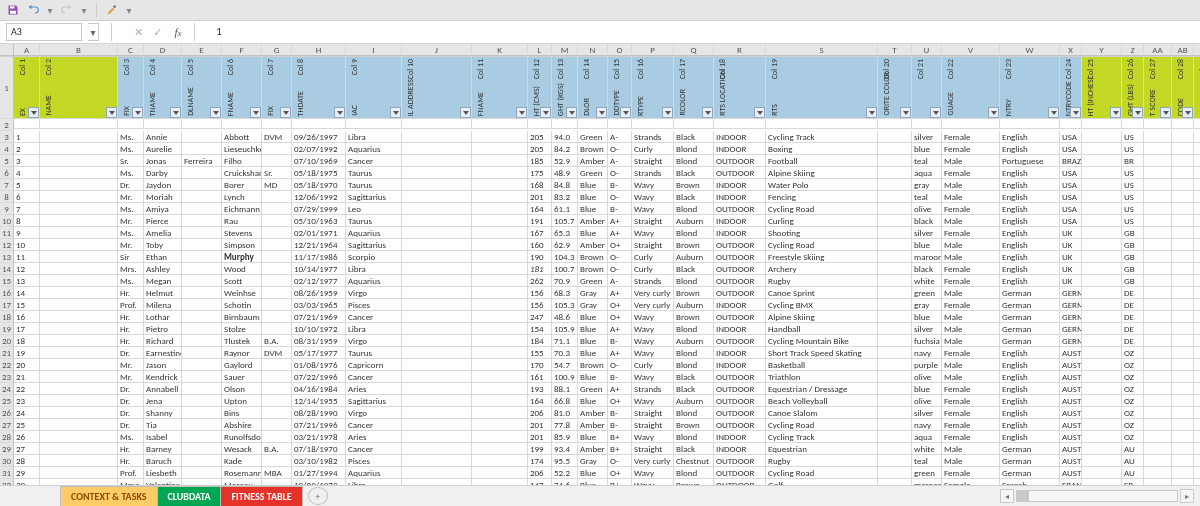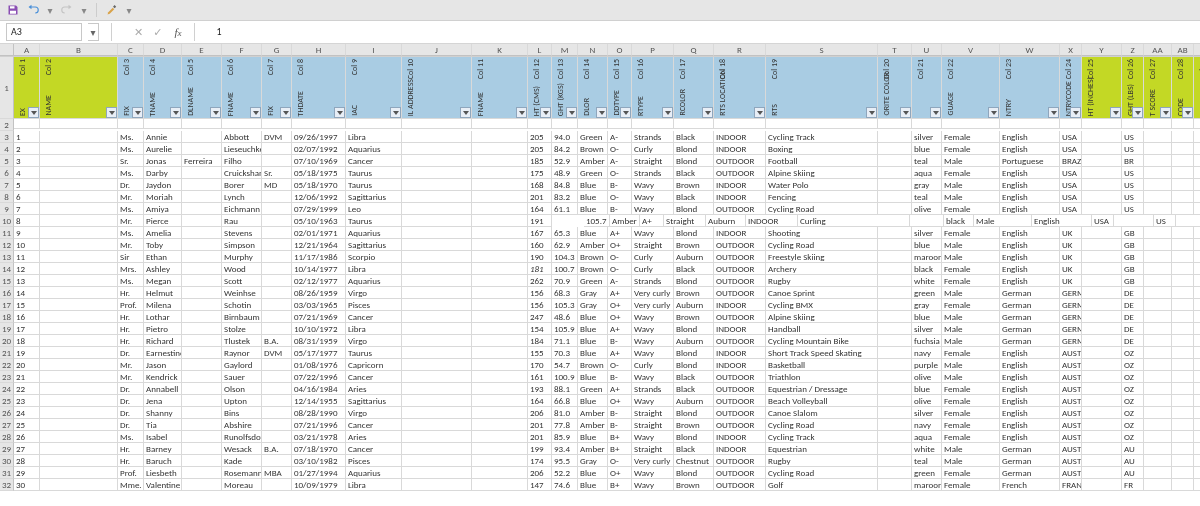--- a/index.html
+++ b/index.html
@@ -541,21 +541,21 @@
           <div class="cell d" style="min-width: 26px; width: 26px;">Mr.</div>
           <div class="cell d" style="min-width: 38px; width: 38px;">Pierce</div>
           <div class="cell d" style="min-width: 40px; width: 40px;"></div>
           <div class="cell d" style="min-width: 40px; width: 40px;">Rau</div>
           <div class="cell d" style="min-width: 30px; width: 30px;"></div>
           <div class="cell d" style="min-width: 54px; width: 54px;">05/10/1963</div>
           <div class="cell d" style="min-width: 56px; width: 56px;">Taurus</div>
           <div class="cell d" style="min-width: 70px; width: 70px;"></div>
           <div class="cell d" style="min-width: 56px; width: 56px;"></div>
           <div class="cell d" style="min-width: 24px; width: 24px;">191</div>
-          <div class="cell d" style="min-width: 26px; width: 26px; margin-left: 32px;">105.7</div>
+          <div class="cell d" style="min-width: 26px; width: 26px;">105.7</div>
           <div class="cell d" style="min-width: 30px; width: 30px;">Amber</div>
           <div class="cell d" style="min-width: 24px; width: 24px;">A+</div>
           <div class="cell d" style="min-width: 42px; width: 42px;">Straight</div>
           <div class="cell d" style="min-width: 40px; width: 40px;">Auburn</div>
           <div class="cell d" style="min-width: 52px; width: 52px;">INDOOR</div>
           <div class="cell d" style="min-width: 112px; width: 112px;">Curling</div>
           <div class="cell d" style="min-width: 34px; width: 34px;"></div>
           <div class="cell d" style="min-width: 30px; width: 30px;">black</div>
           <div class="cell d" style="min-width: 58px; width: 58px;">Male</div>
           <div class="cell d" style="min-width: 60px; width: 60px;">English</div>
@@ -630,21 +630,21 @@
           <div class="cell d" style="min-width: 22px; width: 22px;"></div>
           <div class="cell d" style="min-width: 30px; width: 30px;"></div>
         </div>
         <div class="row">
           <div class="cell rh" style="min-width: 14px; width: 14px;">13</div>
           <div class="cell d" style="min-width: 26px; width: 26px;">11</div>
           <div class="cell d" style="min-width: 78px; width: 78px;"></div>
           <div class="cell d" style="min-width: 26px; width: 26px;">Sir</div>
           <div class="cell d" style="min-width: 38px; width: 38px;">Ethan</div>
           <div class="cell d" style="min-width: 40px; width: 40px;"></div>
-          <div class="cell d" style="min-width: 40px; width: 40px;">Murphy</div>
+          <div class="cell d" style="min-width: 40px; width: 40px; font-weight: bold;">Murphy</div>
           <div class="cell d" style="min-width: 30px; width: 30px;"></div>
           <div class="cell d" style="min-width: 54px; width: 54px;">11/17/1986</div>
           <div class="cell d" style="min-width: 56px; width: 56px;">Scorpio</div>
           <div class="cell d" style="min-width: 70px; width: 70px;"></div>
           <div class="cell d" style="min-width: 56px; width: 56px;"></div>
           <div class="cell d" style="min-width: 24px; width: 24px;">190</div>
           <div class="cell d" style="min-width: 26px; width: 26px;">104.3</div>
           <div class="cell d" style="min-width: 30px; width: 30px;">Brown</div>
           <div class="cell d" style="min-width: 24px; width: 24px;">O-</div>
           <div class="cell d" style="min-width: 42px; width: 42px;">Curly</div>
@@ -1266,14 +1266,27 @@
           <div class="cell d" style="min-width: 22px; width: 22px;">FRANCE</div>
           <div class="cell d" style="min-width: 40px; width: 40px;"></div>
           <div class="cell d" style="min-width: 22px; width: 22px;">FR</div>
           <div class="cell d" style="min-width: 28px; width: 28px;"></div>
           <div class="cell d" style="min-width: 22px; width: 22px;"></div>
           <div class="cell d" style="min-width: 30px; width: 30px;"></div>
         </div>
       </div>
   </div>
 
+  <div class="tabs">
+    <div class="tab ctx">CONTEXT &amp; TASKS</div>
+    <div class="tab club">CLUBDATA</div>
+    <div class="tab fit">FITNESS TABLE</div>
+    <div class="addtab">+</div>
+    <div class="hscroll">
+      <div class="arr">◂</div>
+      <div class="track">
+          <div class="thumb"></div>
+        </div>
+      <div class="arr">▸</div>
+    </div>
+  </div>
 
 </div>
 
 </body></html>

